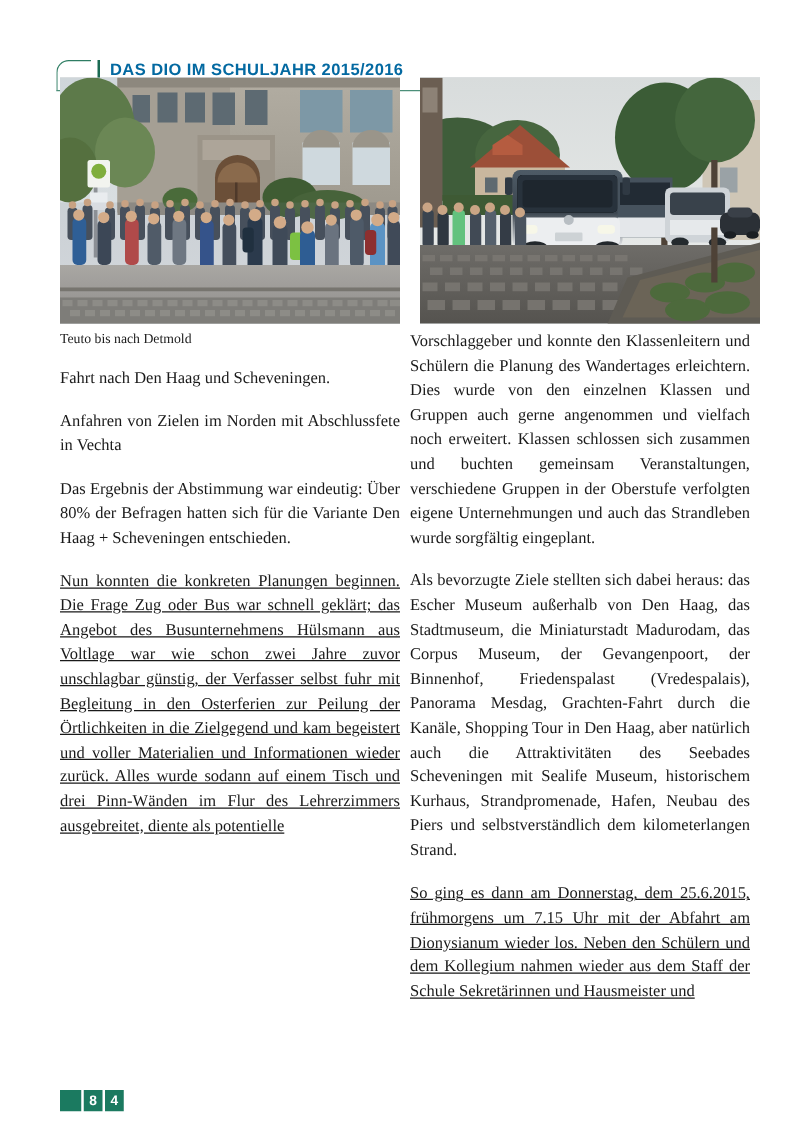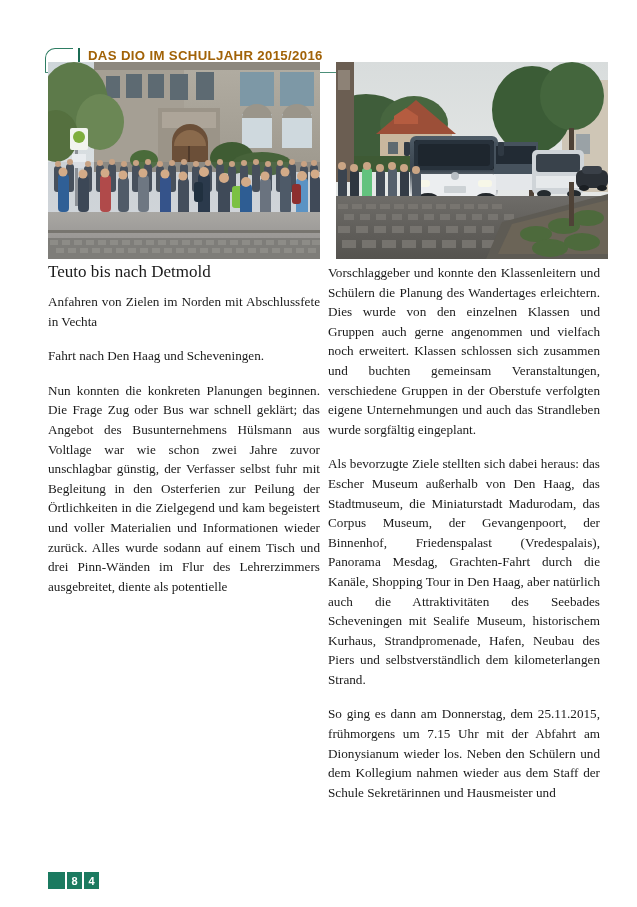--- a/index.html
+++ b/index.html
@@ -51,21 +51,21 @@
     border-left: 2px solid #1b6b53;
   }
   .header-title {
     position: absolute;
     left: 88px;
     top: 28px;
     font-family: "Liberation Sans", "DejaVu Sans", sans-serif;
     font-weight: bold;
     font-size: 13.2px;
     letter-spacing: 0.35px;
-    color: #a16207;
+    color: #0369a1;
     white-space: nowrap;
   }
   .header-rule {
     position: absolute;
     left: 45px;
     top: 52px;
     width: 555px;
     height: 1px;
     background: #4c8f79;
   }
@@ -88,21 +88,21 @@
     width: 272px;
     height: 197px;
   }
   .photo svg { display: block; width: 100%; height: 100%; }
 
   .caption {
     position: absolute;
     left: 48px;
     top: 263px;
     width: 272px;
-    font-size: 17px;
+    font-size: 11px;
     line-height: 17px;
     color: #1a1a1a;
   }
 
   
   .col {
     position: absolute;
     width: 272px;
     font-size: 13.2px;
     line-height: 19.6px;
@@ -116,21 +116,21 @@
     height: 580px;
   }
   .col-right {
     left: 328px;
     top: 263px;
     height: 610px;
   }
   .col p {
     margin: 0 0 15px 0;
   }
-  .col p:last-child { margin-bottom: 0; }
+  .col p:last-child { margin-bottom: 0; text-decoration: underline; }
 
   
   .footer {
     position: absolute;
     left: 48px;
     top: 872px;
     height: 17px;
     display: flex;
     gap: 2px;
     align-items: stretch;
@@ -529,29 +529,30 @@
         <ellipse cx="214" cy="186" rx="18" ry="9"></ellipse>
         <ellipse cx="246" cy="180" rx="18" ry="9"></ellipse>
       </g>
       <rect x="233" y="120" width="5" height="44" fill="#4e4237"></rect>
     </svg>
   </div>
 
   <div class="caption">Teuto bis nach Detmold</div>
 
   <div class="col col-left">
+    <p>Fahrt nach Den Haag und Scheveningen.</p>
     <p>Anfahren von Zielen im Norden mit Abschlussfete in Vechta</p>
-    <p>Fahrt nach Den Haag und Scheveningen.</p>
+    <p>Das Ergebnis der Abstimmung war eindeutig: Über 80% der Befragen hatten sich für die Variante Den Haag + Scheveningen entschieden.</p>
     <p>Nun konnten die konkreten Planungen beginnen. Die Frage Zug oder Bus war schnell geklärt; das Angebot des Busunternehmens Hülsmann aus Voltlage war wie schon zwei Jahre zuvor unschlagbar günstig, der Verfasser selbst fuhr mit Begleitung in den Osterferien zur Peilung der Örtlichkeiten in die Zielgegend und kam begeistert und voller Materialien und Informationen wieder zurück. Alles wurde sodann auf einem Tisch und drei Pinn-Wänden im Flur des Lehrerzimmers ausgebreitet, diente als potentielle</p>
   </div>
 
   <div class="col col-right">
     <p>Vorschlaggeber und konnte den Klassenleitern und Schülern die Planung des Wandertages erleichtern. Dies wurde von den einzelnen Klassen und Gruppen auch gerne angenommen und vielfach noch erweitert. Klassen schlossen sich zusammen und buchten gemeinsam Veranstaltungen, verschiedene Gruppen in der Oberstufe verfolgten eigene Unternehmungen und auch das Strandleben wurde sorgfältig eingeplant.</p>
     <p>Als bevorzugte Ziele stellten sich dabei heraus: das Escher Museum außerhalb von Den Haag, das Stadtmuseum, die Miniaturstadt Madurodam, das Corpus Museum, der Gevangenpoort, der Binnenhof, Friedenspalast (Vredespalais), Panorama Mesdag, Grachten-Fahrt durch die Kanäle, Shopping Tour in Den Haag, aber natürlich auch die Attraktivitäten des Seebades Scheveningen mit Sealife Museum, historischem Kurhaus, Strandpromenade, Hafen, Neubau des Piers und selbstverständlich dem kilometerlangen Strand.</p>
-    <p>So ging es dann am Donnerstag, dem 25.11.2015, frühmorgens um 7.15 Uhr mit der Abfahrt am Dionysianum wieder los. Neben den Schülern und dem Kollegium nahmen wieder aus dem Staff der Schule Sekretärinnen und Hausmeister und</p>
+    <p>So ging es dann am Donnerstag, dem 25.6.2015, frühmorgens um 7.15 Uhr mit der Abfahrt am Dionysianum wieder los. Neben den Schülern und dem Kollegium nahmen wieder aus dem Staff der Schule Sekretärinnen und Hausmeister und</p>
   </div>
 
   <div class="footer">
     <div class="pg-block blank"></div>
     <div class="pg-block">8</div>
     <div class="pg-block">4</div>
   </div>
 
 </div>
 

